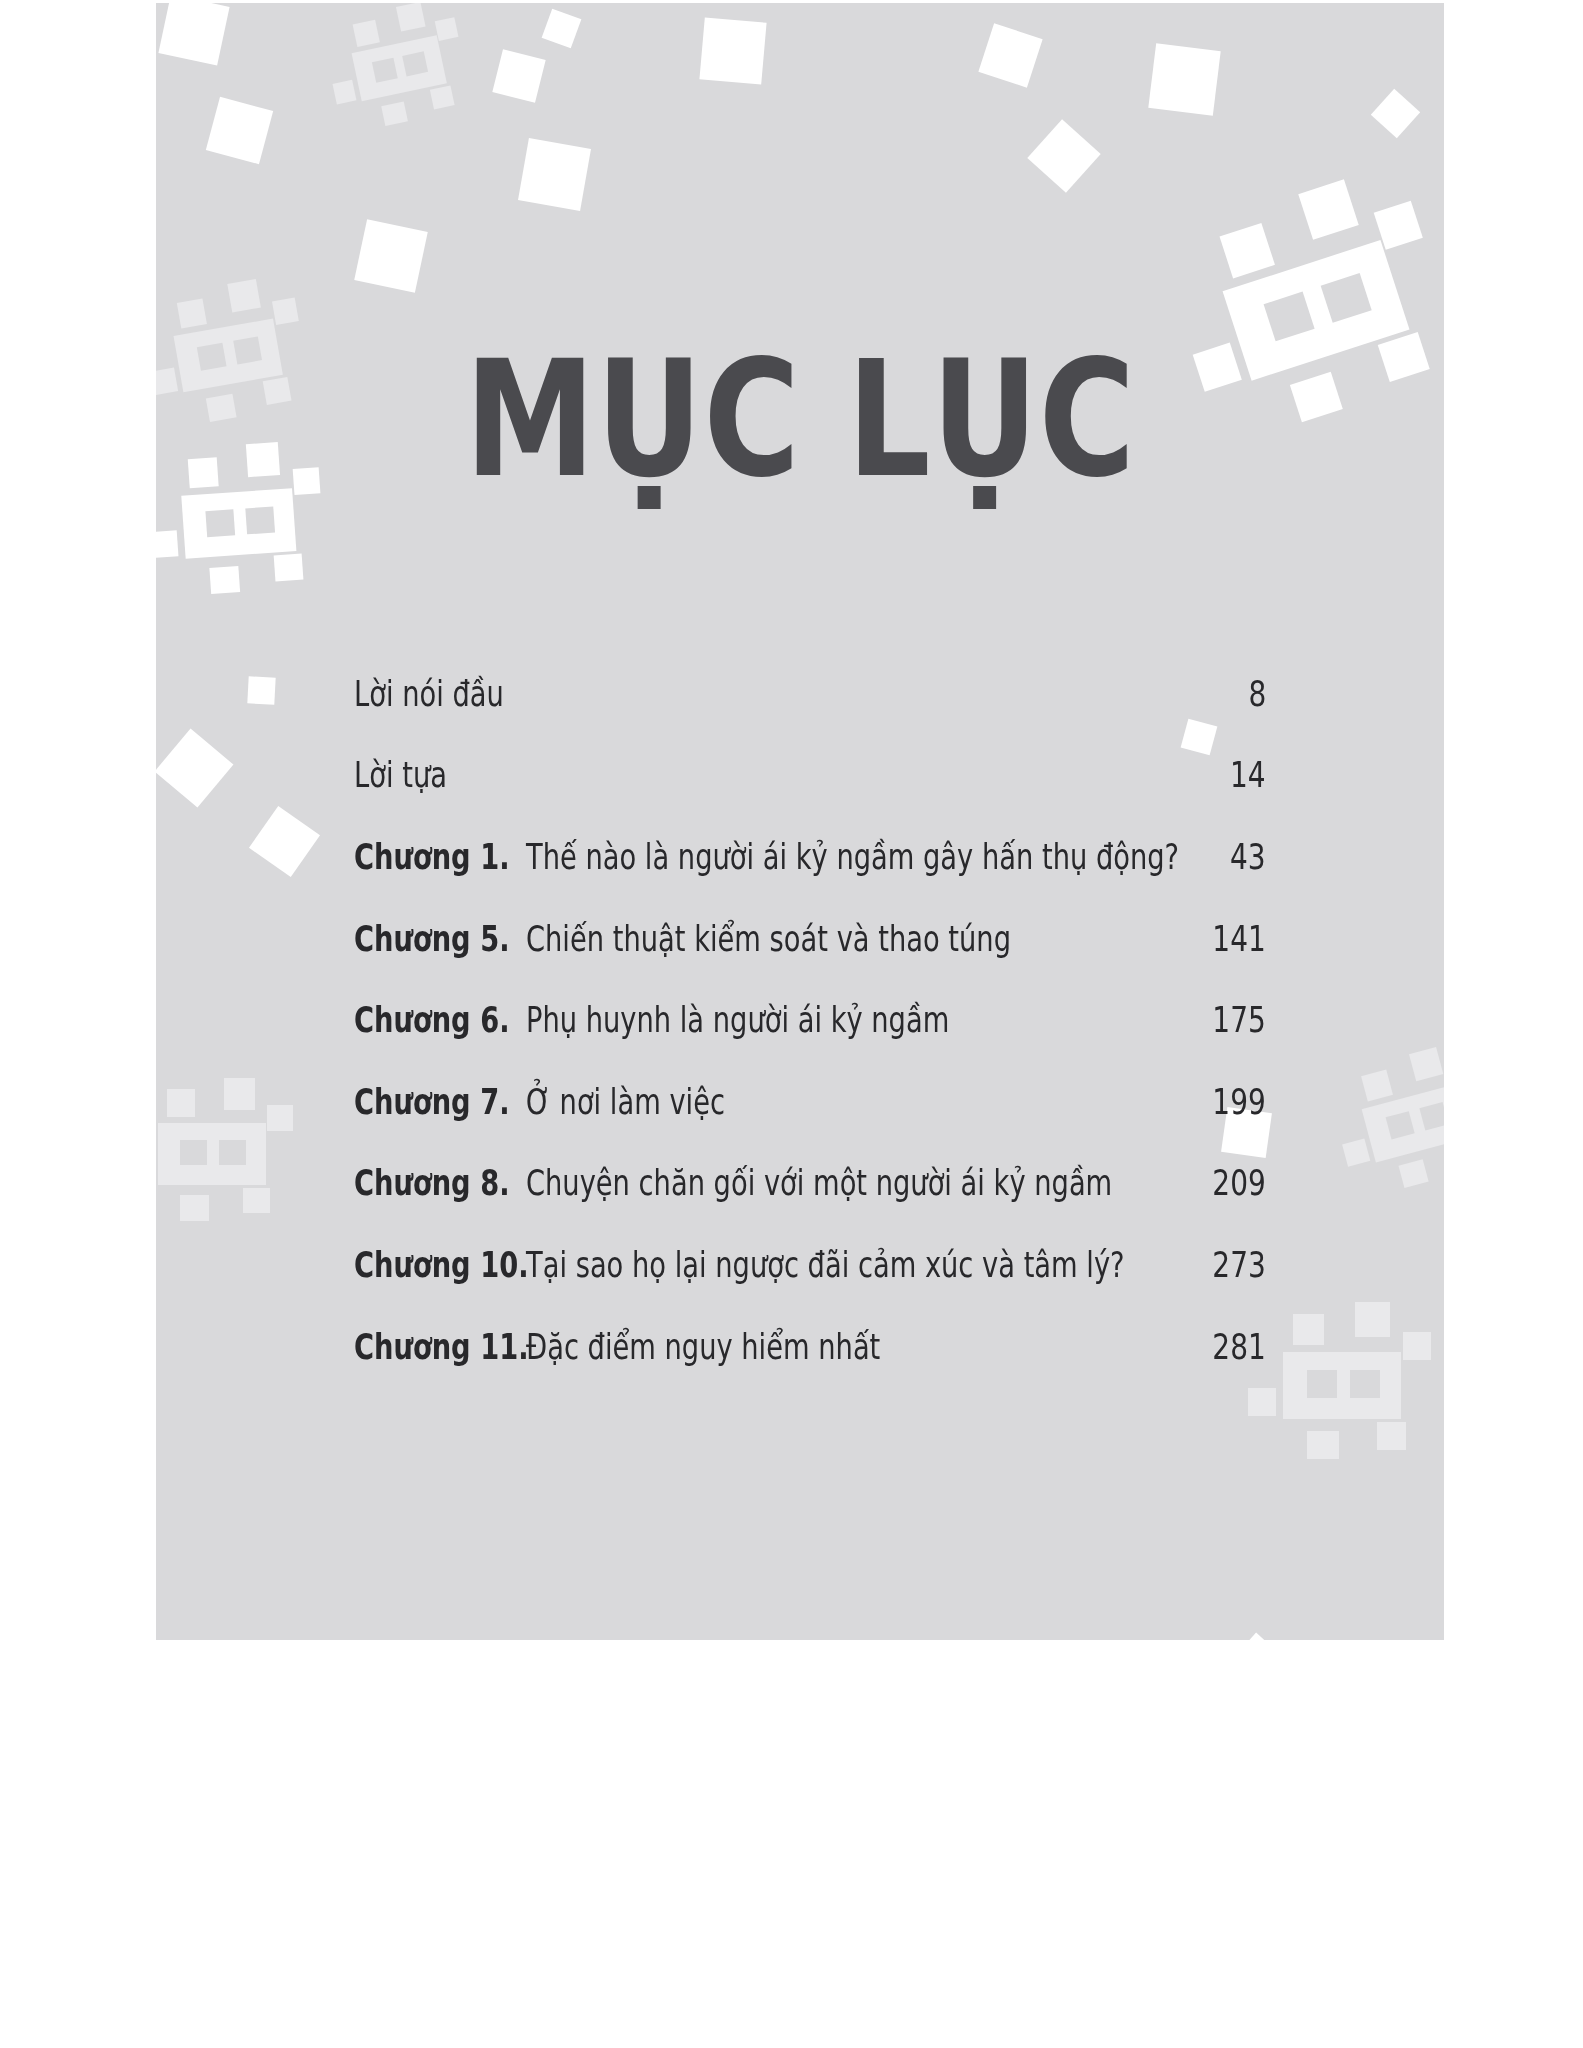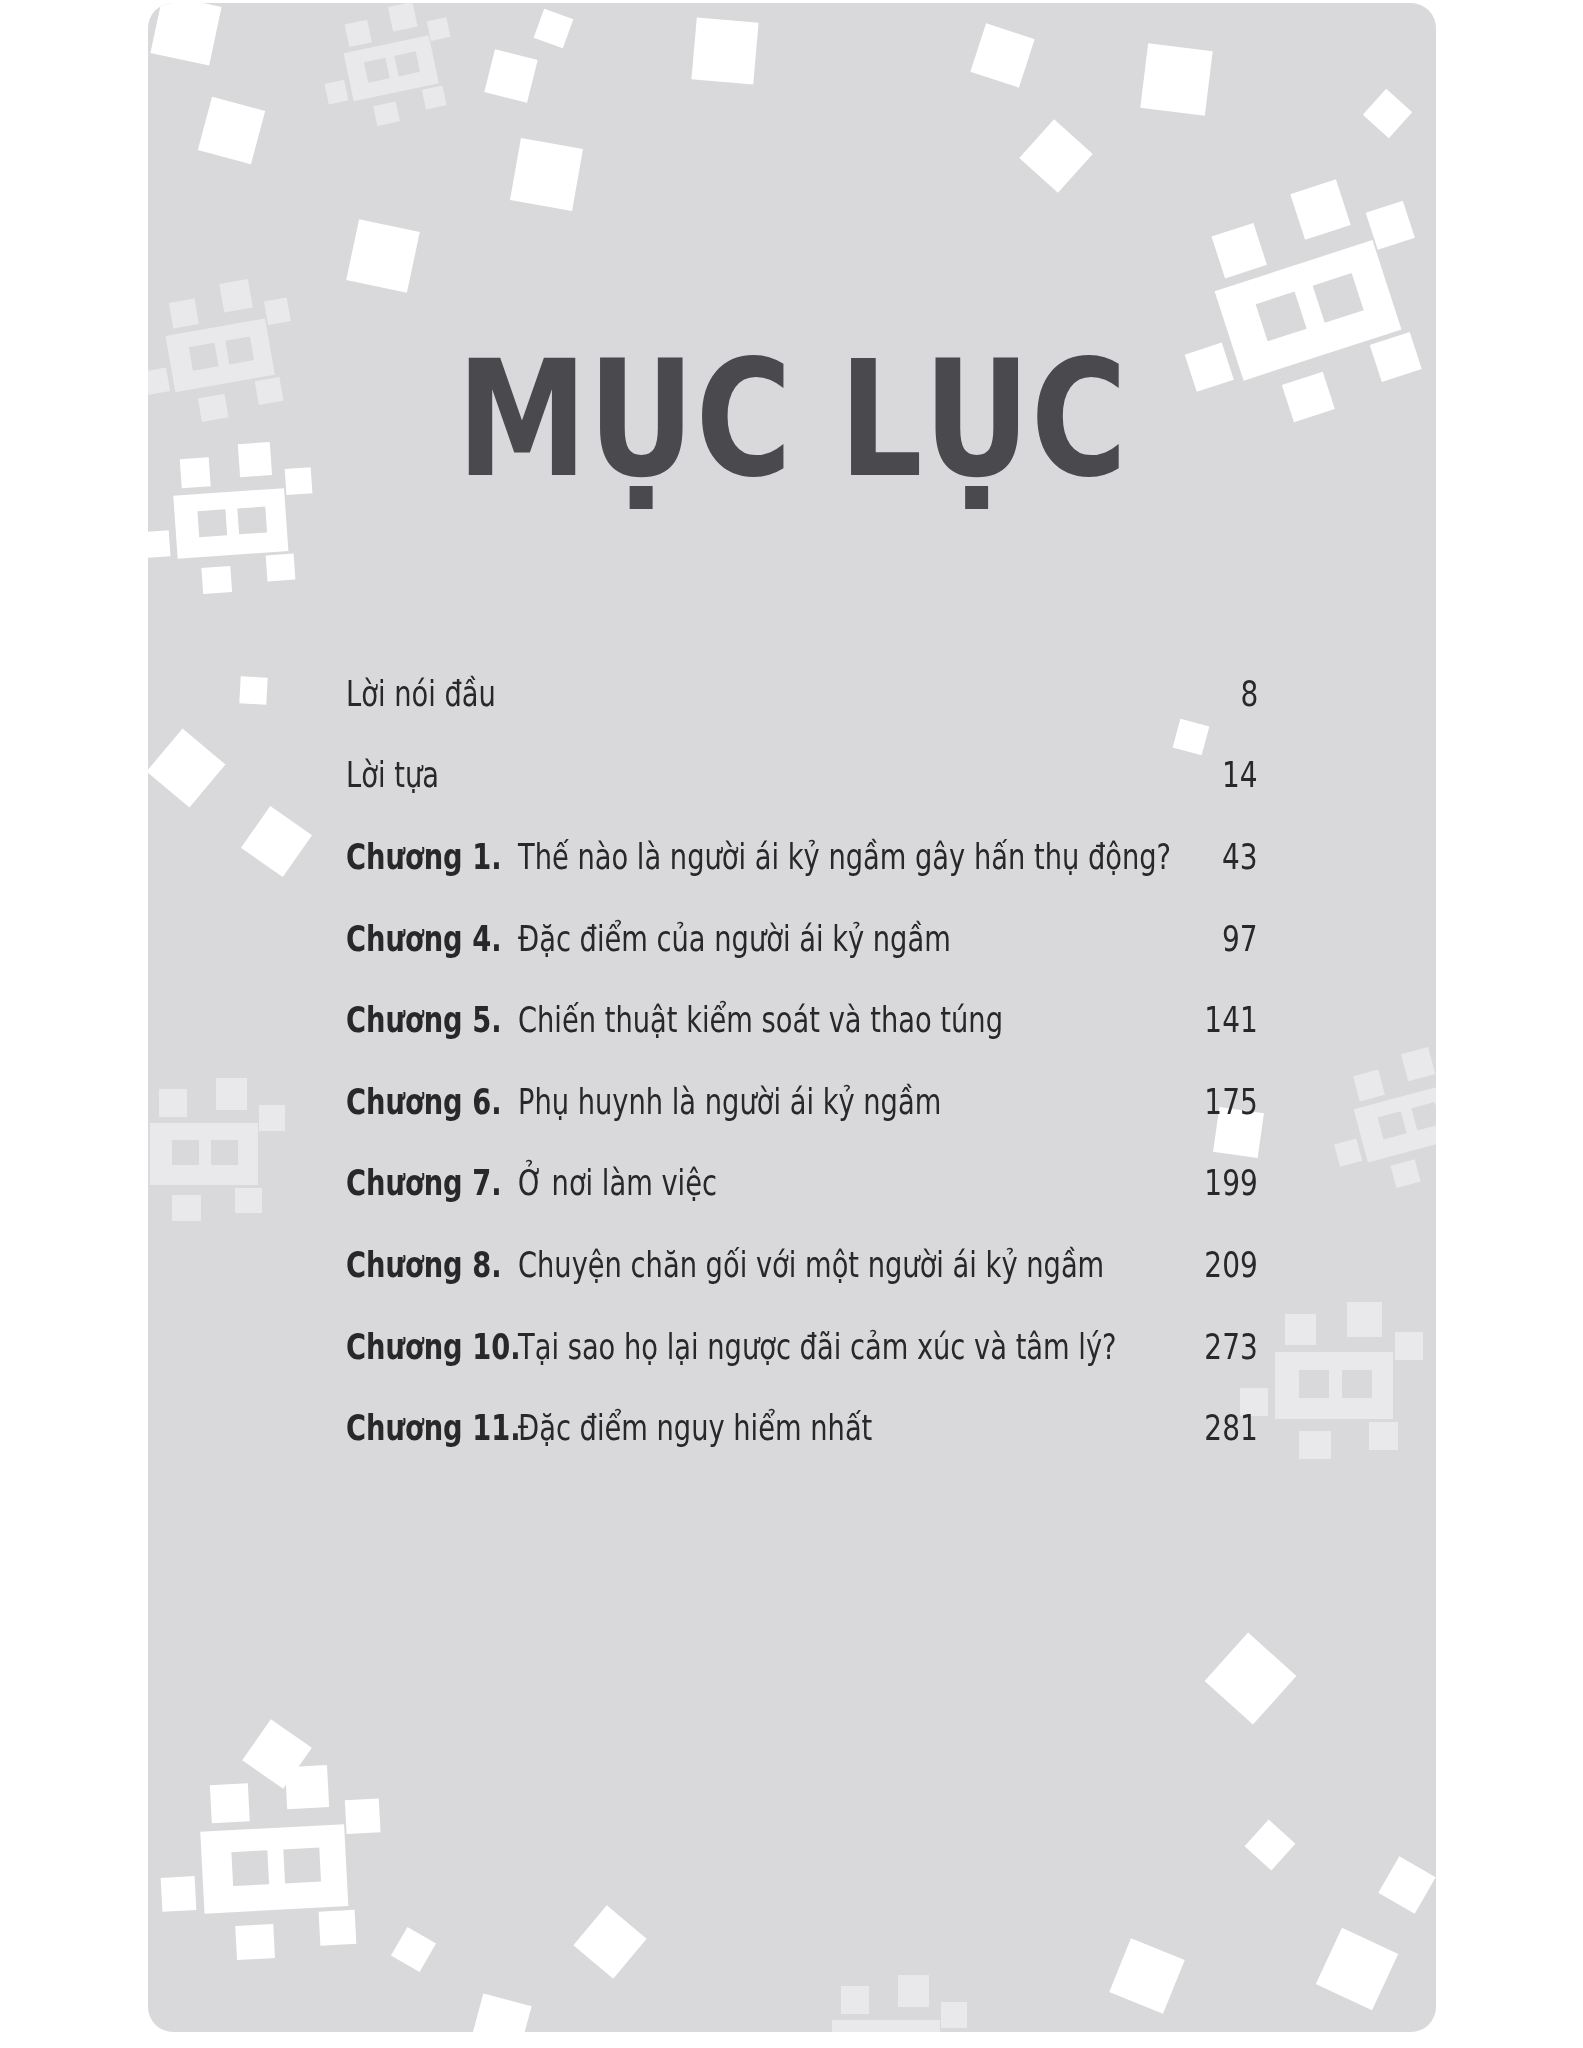--- a/index.html
+++ b/index.html
@@ -4,22 +4,22 @@
 <style>
   html,body{margin:0;padding:0;}
   body{
     width:1583px;height:2048px;
     background:#ffffff;
     font-family:"DejaVu Sans","Liberation Sans",sans-serif;
     overflow:hidden;
   }
   .stage{position:relative;width:1583px;height:2048px;background:var(--margin,#fff);overflow:hidden;}
   .page{
-    position:absolute;left:148px;top:3px;width:1288px;height:2029px;
-    background:var(--bg,#d9d9db);overflow:hidden;border-radius:25px;
+    position:absolute;left:156px;top:3px;width:1288px;height:1637px;
+    background:var(--bg,#d9d9db);overflow:hidden;
   }
   
   .sq{position:absolute;background:var(--white,#fff);}
   .robot{position:absolute;}
   .robot .cell{position:absolute;}
   
   .title{
     position:absolute;left:0;right:0;top:337px;margin:0;
     text-align:center;font-size:160px;line-height:1;font-weight:bold;
     color:var(--title,#4a4a4e);letter-spacing:1px;
@@ -173,25 +173,20 @@
         <span class="flabel">Lời tựa</span>
         <span class="pnum">14</span>
       </div>
 
       <div class="row">
         <span class="clabel">Chương 1.</span>
         <span class="ctitle">Thế nào là người ái kỷ ngầm gây hấn thụ động?</span>
         <span class="pnum">43</span>
       </div>
       <div class="row">
-        <span class="clabel">Chương 4.</span>
-        <span class="ctitle">Đặc điểm của người ái kỷ ngầm</span>
-        <span class="pnum">97</span>
-      </div>
-      <div class="row">
         <span class="clabel">Chương 5.</span>
         <span class="ctitle">Chiến thuật kiểm soát và thao túng</span>
         <span class="pnum">141</span>
       </div>
       <div class="row">
         <span class="clabel">Chương 6.</span>
         <span class="ctitle">Phụ huynh là người ái kỷ ngầm</span>
         <span class="pnum">175</span>
       </div>
       <div class="row">

